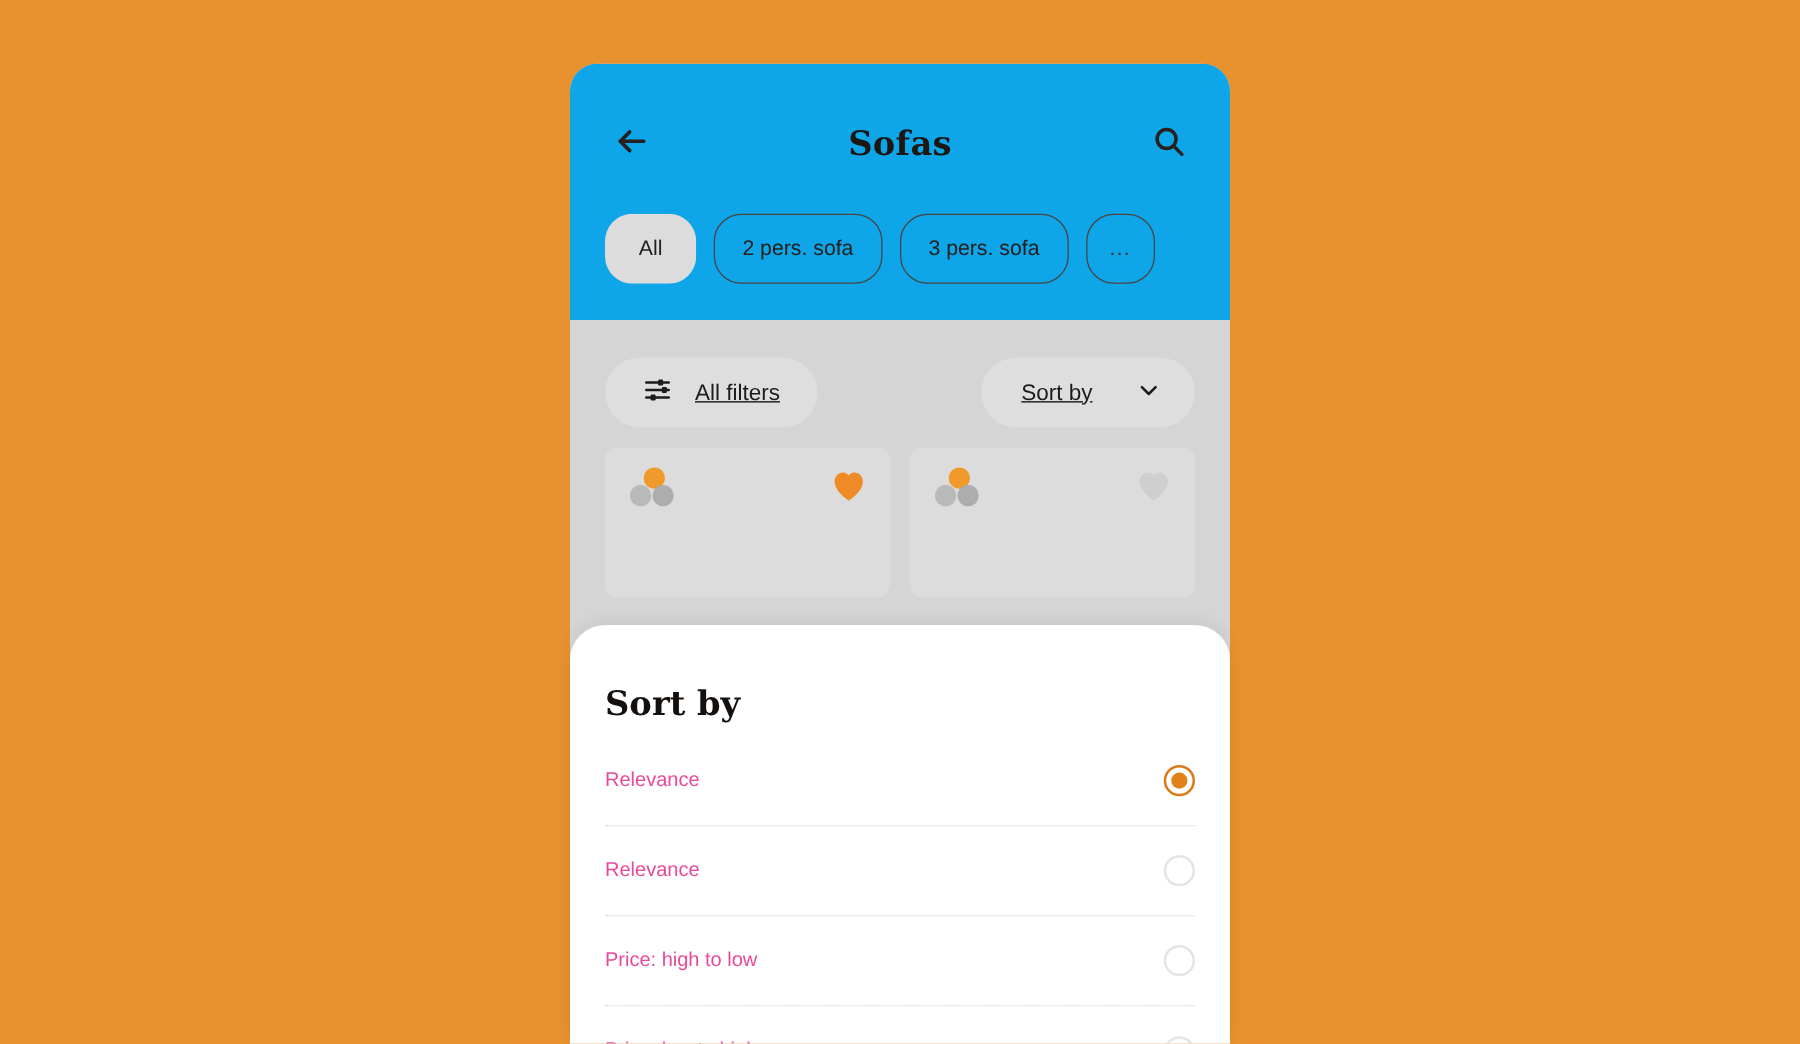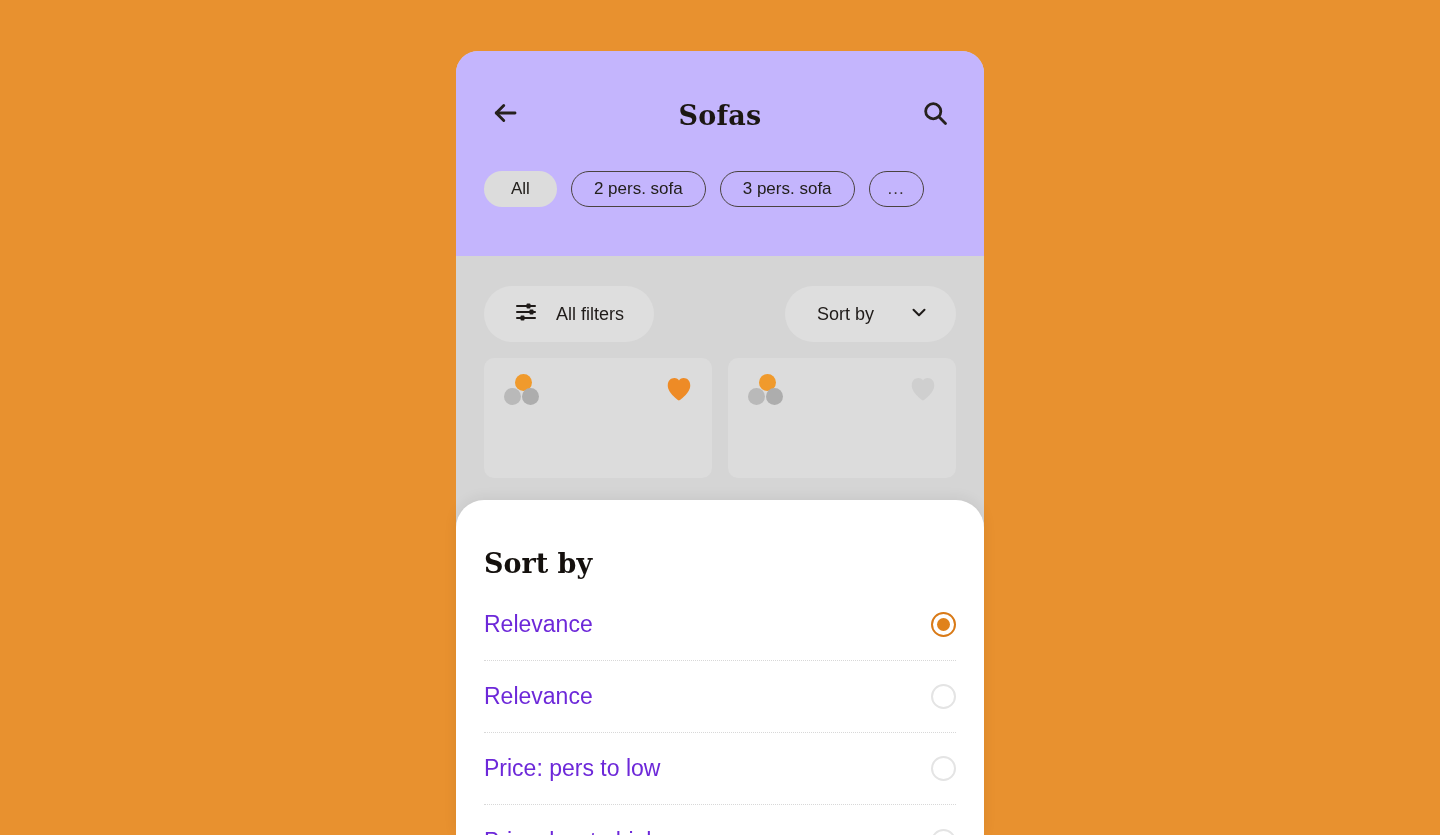--- a/index.html
+++ b/index.html
@@ -23,21 +23,21 @@
     top: 51px;
     width: 528px;
     height: 784px;
     border-radius: 22px 22px 0 0;
     overflow: hidden;
     background: #D5D5D5;
   }
 
   
   .header {
-    background: #c4b5fd;
+    background: #0ea5e9;
     height: 205px;
     padding: 0;
     position: relative;
   }
 
   .topbar {
     height: 128px;
     display: flex;
     align-items: center;
     justify-content: space-between;
@@ -65,21 +65,21 @@
   
   .chips {
     display: flex;
     align-items: center;
     gap: 14px;
     padding: 0 28px;
     margin-top: -8px;
   }
 
   .chip {
-    height: 36px;
+    height: 56px;
     border-radius: 22px;
     display: flex;
     align-items: center;
     justify-content: center;
     padding: 0 22px;
     font-size: 17px;
     color: #23201D;
     border: 1.4px solid #4A4340;
     background: transparent;
     white-space: nowrap;
@@ -110,20 +110,21 @@
     justify-content: space-between;
   }
 
   .pill {
     height: 56px;
     border-radius: 28px;
     display: flex;
     align-items: center;
     background: #DEDEDE;
     cursor: pointer;
+    text-decoration: underline;
   }
 
   .pill-filters {
     padding: 0 30px;
     gap: 18px;
   }
 
   .pill-sort {
     padding: 0 26px 0 32px;
     gap: 34px;
@@ -194,22 +195,22 @@
     height: 72px;
     display: flex;
     align-items: center;
     justify-content: space-between;
     border-bottom: 1px dotted #D8D8D8;
     cursor: pointer;
   }
   .option:last-child { border-bottom: none; }
 
   .option-label {
-    font-size: 23px;
-    color: #6d28d9;
+    font-size: 16px;
+    color: #ec4899;
     text-align: right;
   }
 
   .radio {
     width: 25px;
     height: 25px;
     border-radius: 50%;
     border: 2px solid #E4E4E4;
     position: relative;
     flex: none;
@@ -348,21 +349,21 @@
       <span class="option-label">Relevance</span>
       <span class="radio selected"></span>
     </div>
 
     <div class="option">
       <span class="option-label">Relevance</span>
       <span class="radio"></span>
     </div>
 
     <div class="option">
-      <span class="option-label">Price: pers to low</span>
+      <span class="option-label">Price: high to low</span>
       <span class="radio"></span>
     </div>
 
     <div class="option">
       <span class="option-label">Price: low to high</span>
       <span class="radio"></span>
     </div>
 
   </div>
 </div>

